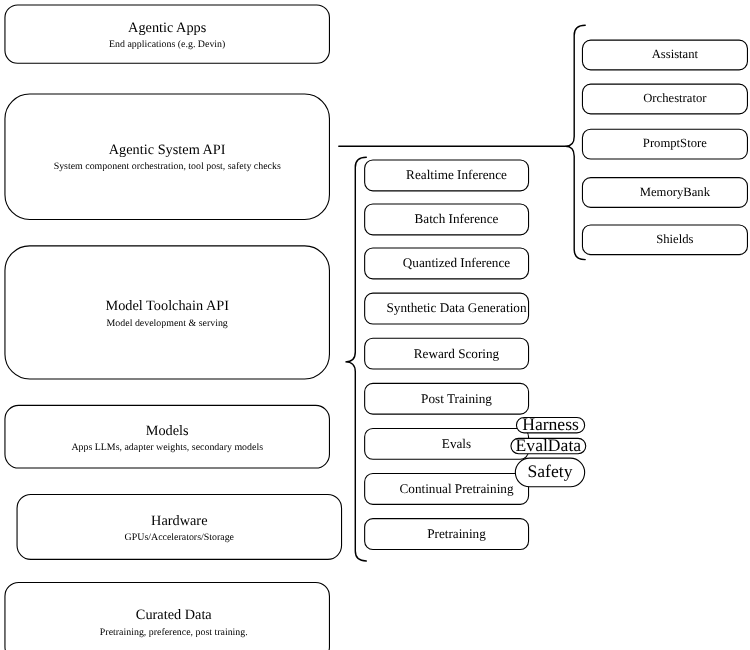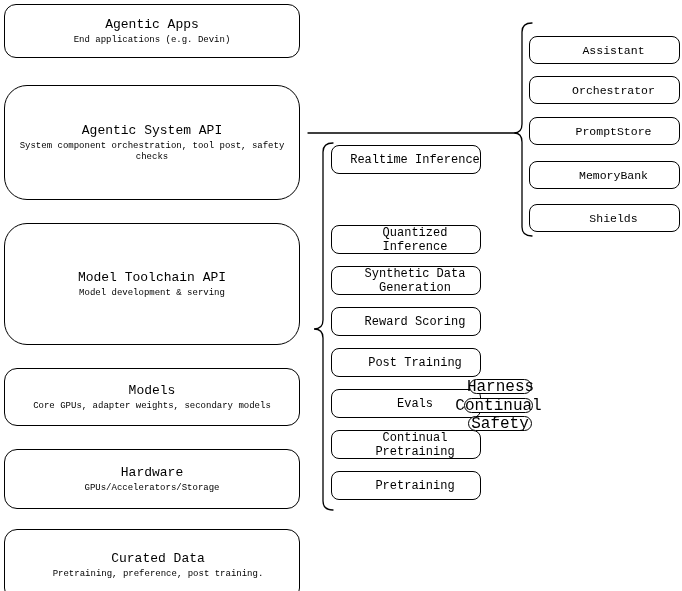--- a/index.html
+++ b/index.html
@@ -1,21 +1,21 @@
 <!DOCTYPE html>
 <html><head>
 <meta charset="utf-8">
 <style>
   html,body { margin:0; padding:0; background:#ffffff; }
   .canvas {
     position: relative;
     width: 682px;
     height: 591px;
     background: #ffffff;
-    font-family: Liberation Mono, monospace;
+    font-family: Liberation Serif, serif;
     color: #000000;
     overflow: hidden;
   }
   svg.overlay {
     position: absolute;
     left: 0; top: 0;
     width: 682px; height: 591px;
     z-index: 1;
     pointer-events: none;
   }
@@ -82,43 +82,44 @@
   <div class="layer-box" style="top:85px; height:115px; border-radius:23px;">
     <div class="layer-title">Agentic System API</div>
     <div class="layer-subtitle">System component orchestration, tool post, safety checks</div>
   </div>
   <div class="layer-box" style="top:223px; height:122px; border-radius:23px;">
     <div class="layer-title">Model Toolchain API</div>
     <div class="layer-subtitle">Model development &amp; serving</div>
   </div>
   <div class="layer-box" style="top:368px; height:58px; border-radius:13px;">
     <div class="layer-title">Models</div>
-    <div class="layer-subtitle">Core GPUs, adapter weights, secondary models</div>
+    <div class="layer-subtitle">Apps LLMs, adapter weights, secondary models</div>
   </div>
-  <div class="layer-box" style="top:449px; height:60px; border-radius:13px;">
+  <div class="layer-box" style="top:449px; height:60px; border-radius:13px;margin-left:11px;">
     <div class="layer-title">Hardware</div>
     <div class="layer-subtitle">GPUs/Accelerators/Storage</div>
   </div>
   <div class="layer-box" style="top:529px; height:72px; border-radius:13px;padding-left:12px;">
     <div class="layer-title">Curated Data</div>
     <div class="layer-subtitle">Pretraining, preference, post training.</div>
   </div>
 
   <div class="node mid-node" style="top:145px;">Realtime Inference</div>
+  <div class="node mid-node" style="top:185px;">Batch Inference</div>
   <div class="node mid-node" style="top:225px;">Quantized Inference</div>
   <div class="node mid-node" style="top:266px;">Synthetic Data Generation</div>
   <div class="node mid-node" style="top:307px;">Reward Scoring</div>
   <div class="node mid-node" style="top:348px;">Post Training</div>
   <div class="node mid-node" style="top:389px;">Evals</div>
   <div class="node mid-node" style="top:430px;">Continual Pretraining</div>
   <div class="node mid-node" style="top:471px;">Pretraining</div>
 
   <div class="tag" style="left:469px; top:379px; width:63px; height:15px;">Harness</div>
-  <div class="tag" style="left:464px; top:398px; width:69px; height:15px;">Continual</div>
-  <div class="tag" style="left:468px; top:416px; width:64px; height:15px;">Safety</div>
+  <div class="tag" style="left:464px; top:398px; width:69px; height:15px;">EvalData</div>
+  <div class="tag" style="left:468px; top:416px; width:64px; height:27px;">Safety</div>
 
   <div class="node right-node" style="top:36px;">Assistant</div>
   <div class="node right-node" style="top:76px;">Orchestrator</div>
   <div class="node right-node" style="top:117px;">PromptStore</div>
   <div class="node right-node" style="top:161px;">MemoryBank</div>
   <div class="node right-node" style="top:204px;">Shields</div>
 
 </div>
 
 </body></html>

